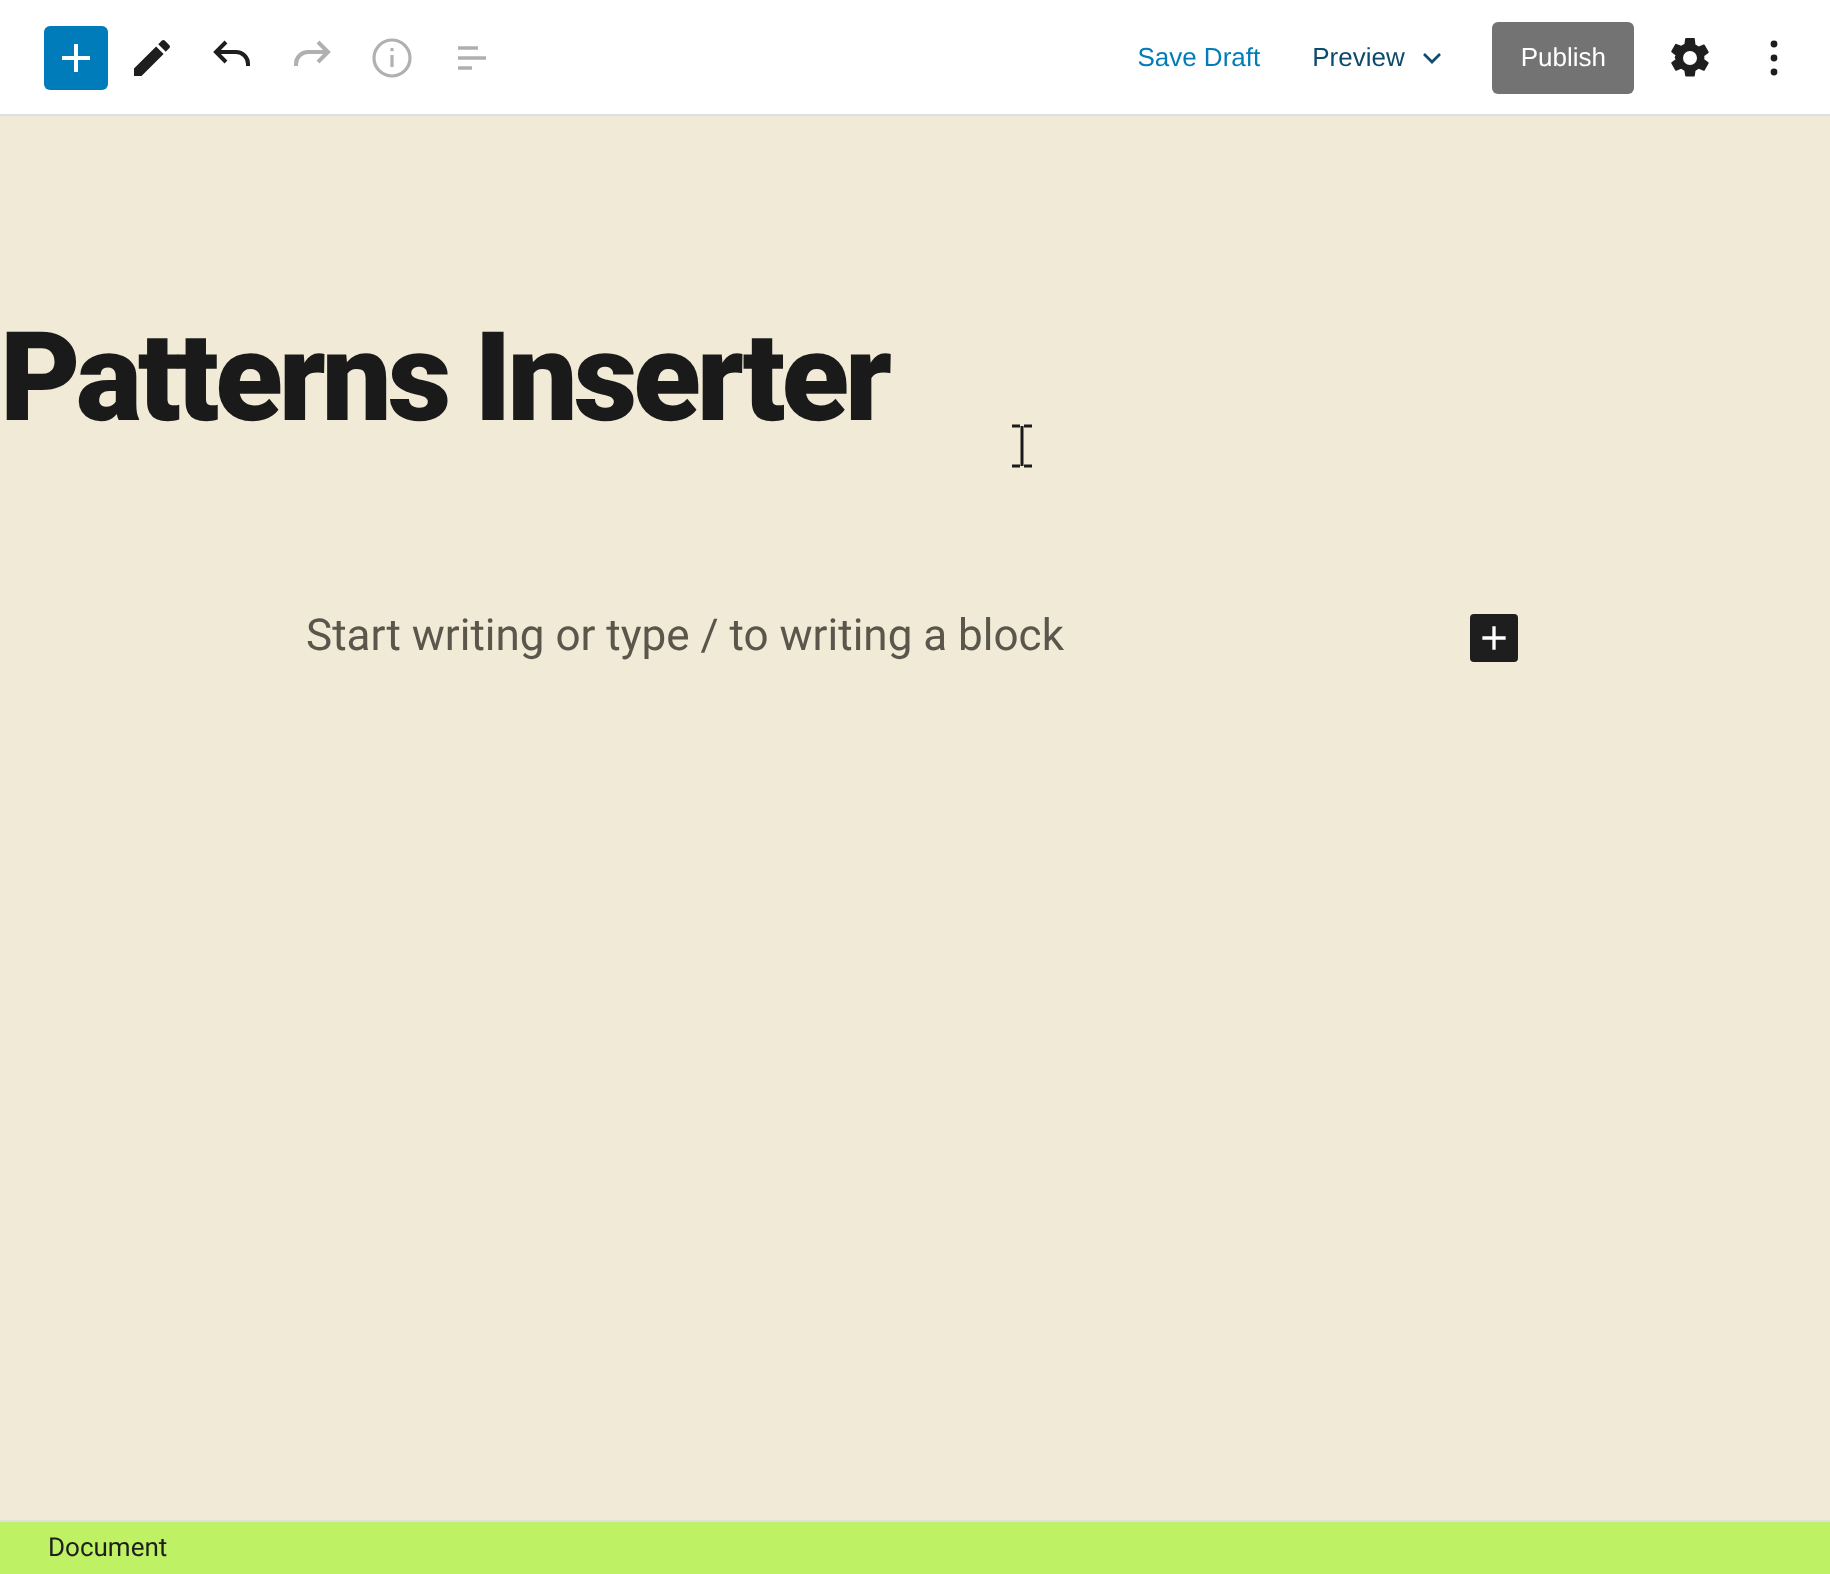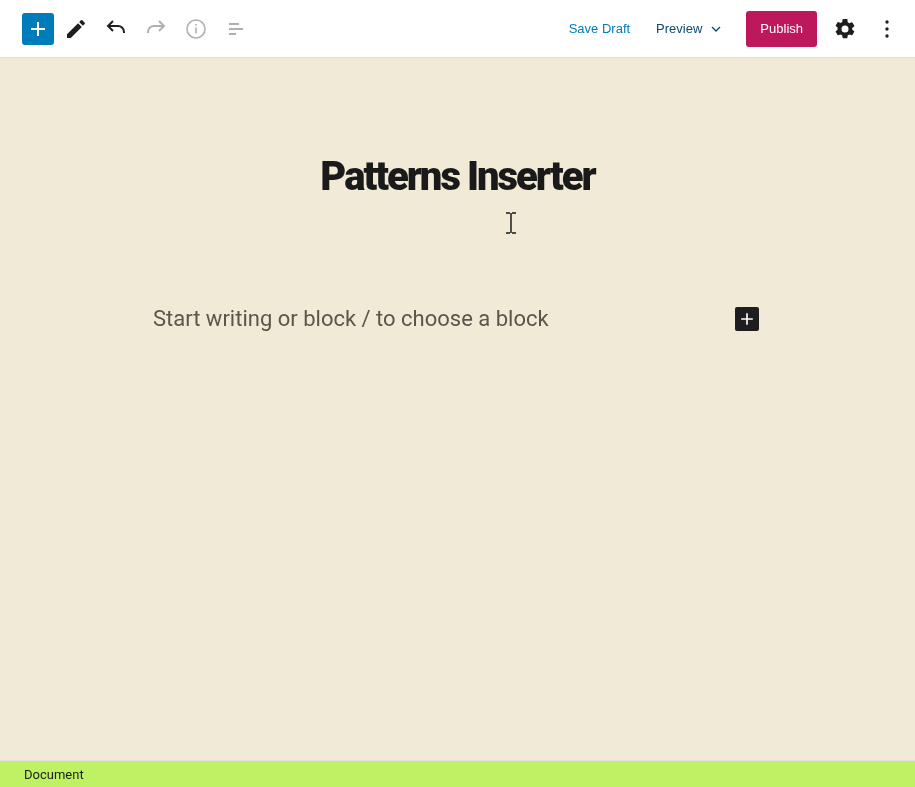--- a/index.html
+++ b/index.html
@@ -18,37 +18,37 @@
     width: 36px; height: 36px;
     display: flex; align-items: center; justify-content: center;
     border: none; background: transparent; cursor: pointer; border-radius: 2px;
     color: #1e1e1e;
   }
   .icon-btn.primary { background: #007cba; color: #fff; border-radius: 3px; width: 32px; height: 32px;}
   .icon-btn.disabled { color: #b0b0b0; cursor: default; }
   .icon-btn svg { width: 24px; height: 24px; }
   .save-draft { color: #007cba; font-size: 13px; background: none; border: none; cursor: pointer; padding: 0 10px; }
   .preview { font-size: 13px; color: #0c4a6e; background: none; border: none; cursor: pointer; padding: 0 10px; display: flex; align-items: center; gap: 6px; }
-  .publish { background: #be185d; color: #fff; border: none; font-size: 13px; font-weight: 500; padding: 0 14px; height: 36px; border-radius: 3px; cursor: pointer; margin-left: 6px; margin-right: 4px;}
+  .publish { background: #737373; color: #fff; border: none; font-size: 13px; font-weight: 500; padding: 0 14px; height: 36px; border-radius: 3px; cursor: pointer; margin-left: 6px; margin-right: 4px;}
   .small-icon-btn { width: 36px; height: 48px; display:flex; align-items:center; justify-content:center; background:none; border:none; cursor:pointer; color:#1e1e1e;}
   .small-icon-btn svg { width:24px; height:24px; }
 
   .canvas {
     width: 915px;
     height: calc(787px - 58px - 27px);
     background: #f0ead6;
     overflow: hidden;
     position: relative;
   }
   .post-title {
     position: absolute;
     top: 95px;
     left: 0; right: 0;
-    text-align: center;
-    font-size: 40px;
+    text-align: left;
+    font-size: 62px;
     font-weight: 900;
     letter-spacing: -2px;
     color: #1a1a1a;
     font-family: -apple-system, BlinkMacSystemFont, "Segoe UI", Roboto, sans-serif;
   }
   .content-row {
     position: absolute;
     top: 248px;
     left: 153px;
     right: 156px;
@@ -149,21 +149,21 @@
     </button>
   </div>
 </div>
 
 <div class="canvas">
   <h1 class="post-title">Patterns Inserter</h1>
   <svg class="text-cursor" viewBox="0 0 14 22">
     <path d="M2 1 H6 M8 1 H12 M7 1 V21 M2 21 H6 M8 21 H12" stroke="#1a1a1a" stroke-width="1.5" fill="none"></path>
   </svg>
   <div class="content-row">
-    <div class="placeholder-text">Start writing or block / to choose a block</div>
+    <div class="placeholder-text">Start writing or type / to writing a block</div>
     <button class="inline-inserter" aria-label="Add block">
       <svg viewBox="0 0 24 24">
           <path fill="currentColor" d="M11 5h2v6h6v2h-6v6h-2v-6H5v-2h6z"></path>
         </svg>
     </button>
   </div>
 </div>
 
 <div class="footer">
   <span>Document</span>

